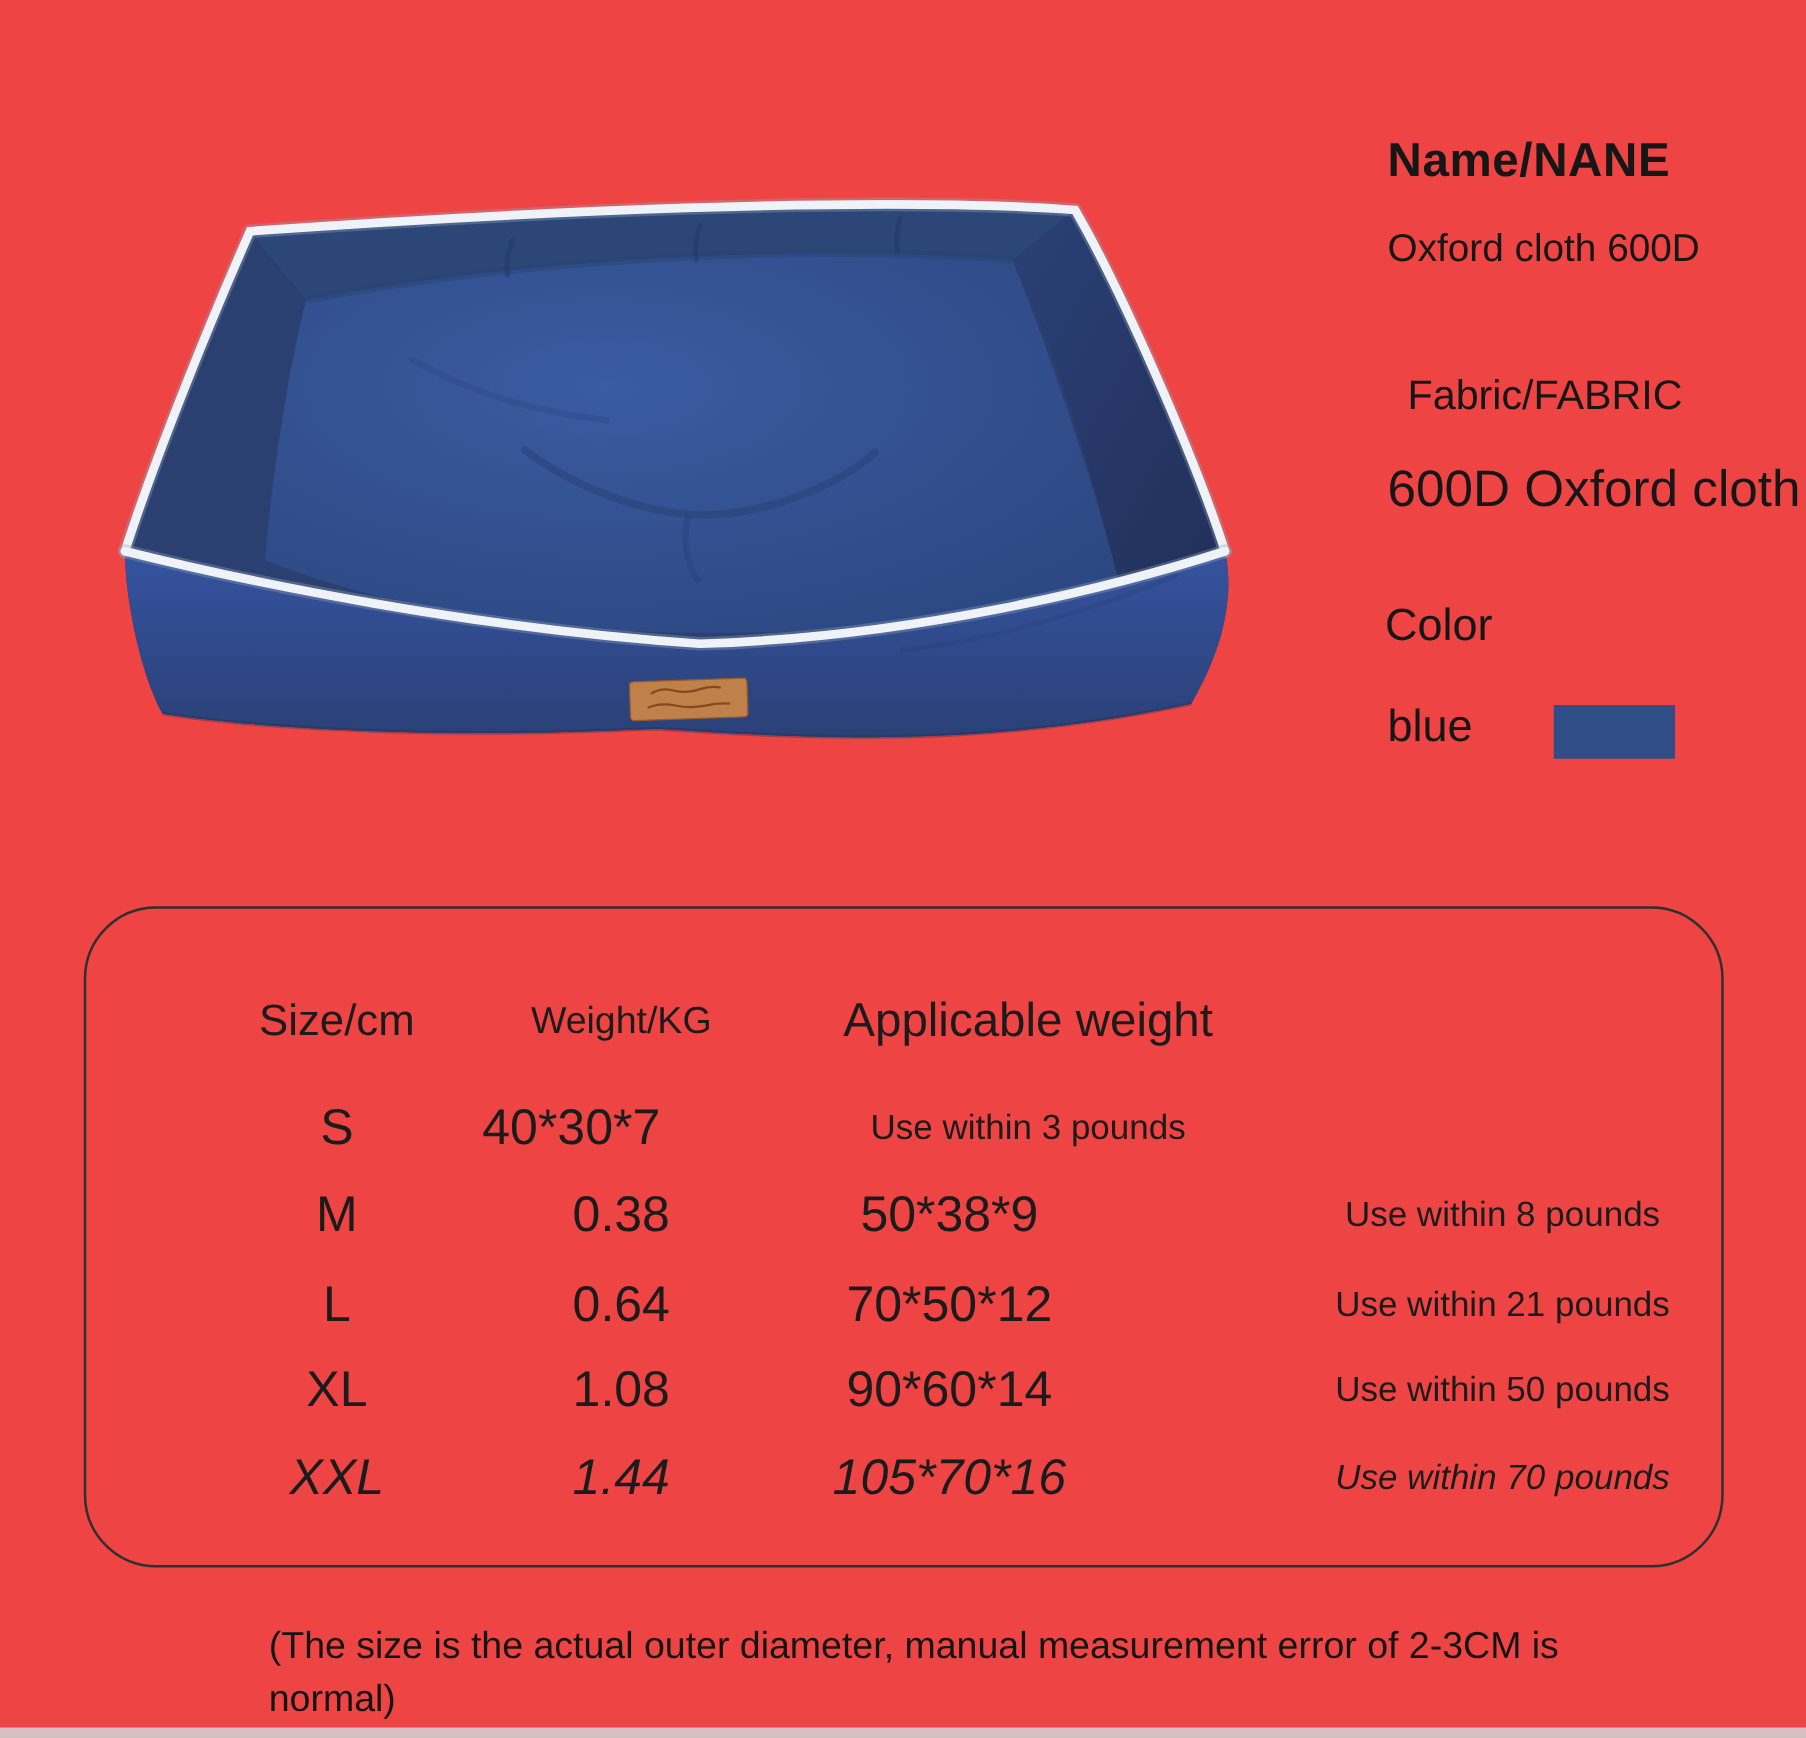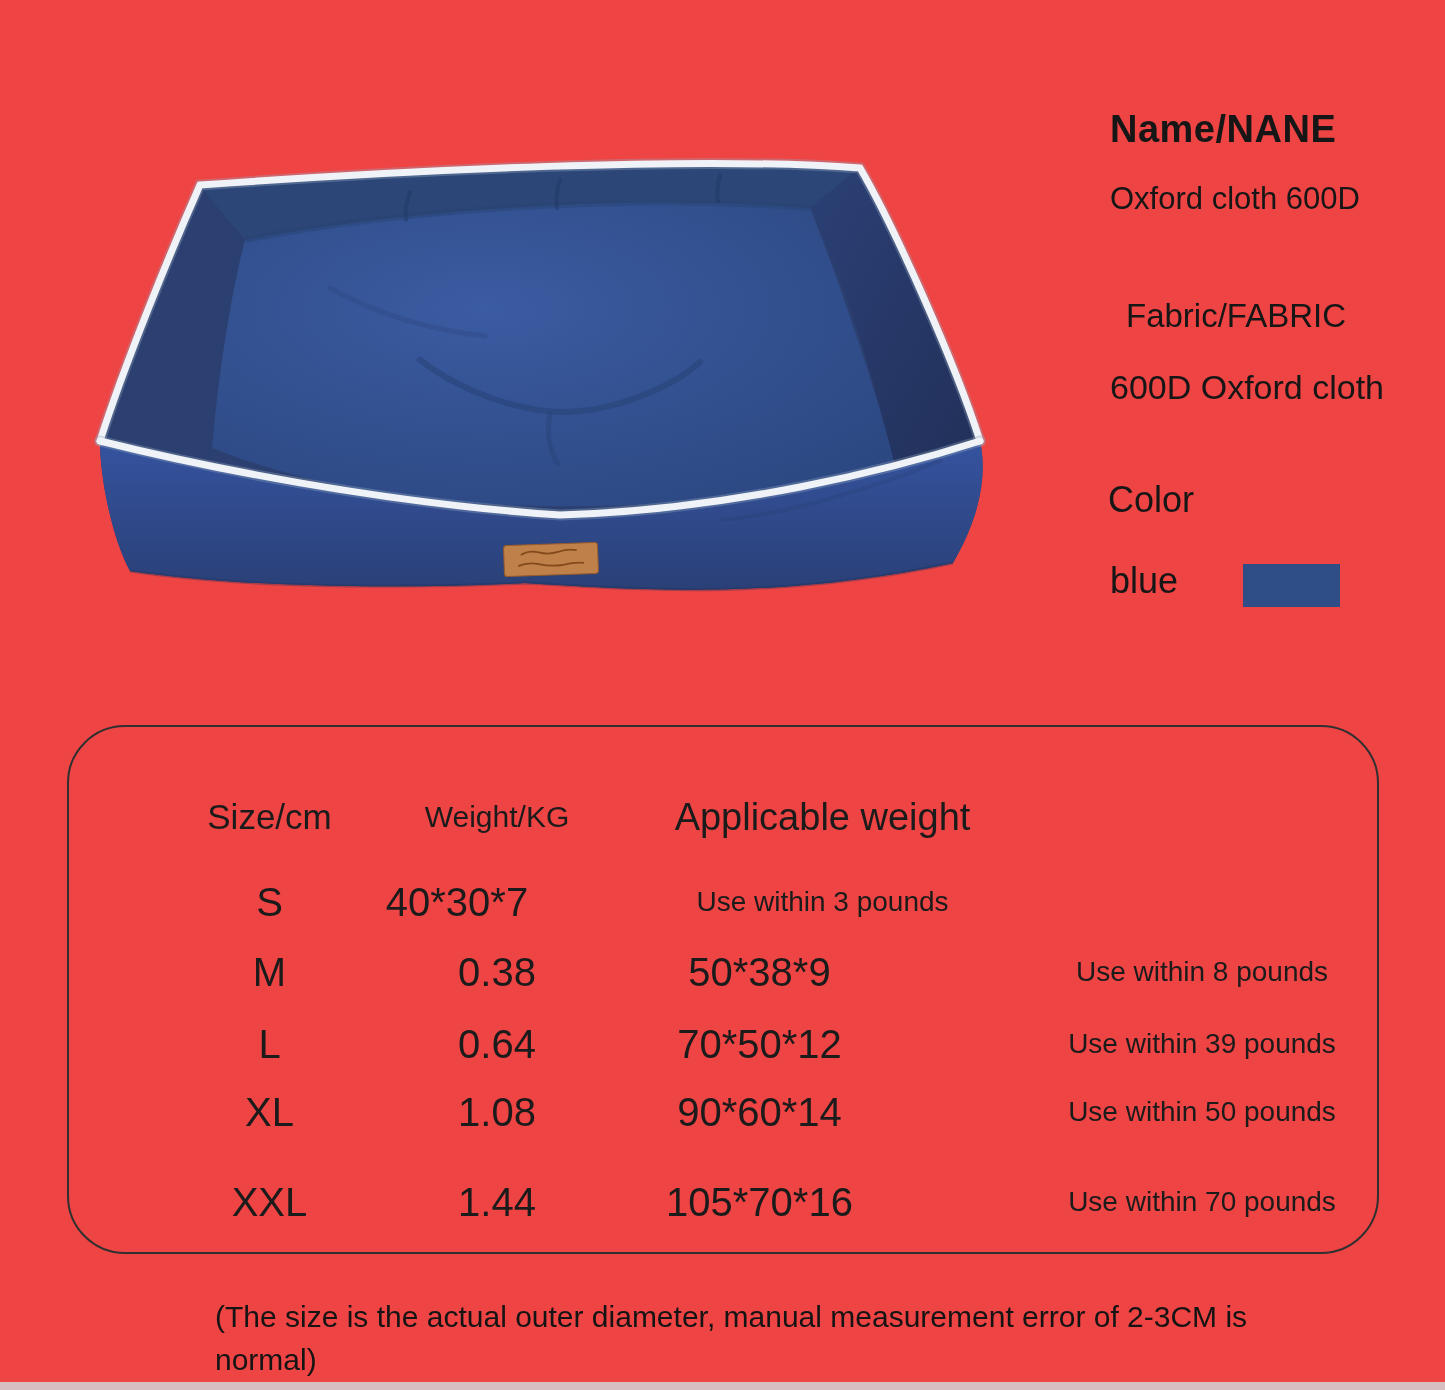--- a/index.html
+++ b/index.html
@@ -10,42 +10,42 @@
     font-family:"Liberation Sans", sans-serif; color:#1b1b1b;
   }
   
   .bed-svg { position:absolute; left:80px; top:148px; width:935px; height:500px; }
 
   
   .spec { position:absolute; white-space:nowrap; color:#161616; }
   .spec-name-label   { left:1110px; top:108px; font-size:38px; font-weight:700; letter-spacing:0.5px; }
   .spec-name-value   { left:1110px; top:181px; font-size:31px; font-weight:400; }
   .spec-fabric-label { left:1126px; top:297px; font-size:33px; font-weight:400; }
-  .spec-fabric-value { left:1110px; top:368px; font-size:34px; font-weight:400; }
+  .spec-fabric-value { left:1110px; top:368px; font-size:41px; font-weight:400; }
   .spec-color-label  { left:1108px; top:479px; font-size:36px; font-weight:400; }
   .spec-color-value  { left:1110px; top:560px; font-size:36px; font-weight:400; }
   .swatch { position:absolute; left:1243px; top:564px; width:97px; height:43px; background:#2f4e87; }
 
   
   .card {
     position:absolute; left:67px; top:725px; width:1312px; height:529px;
     border:2px solid #303030; border-radius:58px; background:transparent;
   }
   .trow { position:absolute; left:0; width:100%; display:grid;
           grid-template-columns:303px 250px 355px 404px; }
   .trow .c { display:flex; align-items:center; justify-content:center; white-space:nowrap; }
   .trow .c1 { padding-left:98px; }
   .trow .c3 { padding-right:80px; }
   .trow .c4 { padding-left:46px;text-align:right; }
   .row-head { top:58px;  height:64px; }
   .row-1 { top:140px; height:70px; }
   .row-2 { top:210px; height:70px; }
   .row-3 { top:282px; height:70px; }
   .row-4 { top:350px; height:70px; }
-  .row-5 { top:440px; height:70px; }
+  .row-5 { top:420px; height:70px;font-style:italic; }
   .h1 { font-size:35px; } .h2 { font-size:30px; } .h3 { font-size:34px; } .h4 { font-size:38px; }
   .v1 { font-size:40px; } .v2 { font-size:40px; } .v3 { font-size:40px; } .v4 { font-size:28px; }
 
   
   .footnote {
     position:absolute; left:215px; top:1296px; width:1120px;
     font-size:30px; line-height:1.42; color:#141414;
   }
   .bottom-strip { position:absolute; left:0; top:1382px; width:1445px; height:8px;
                   background:#d2d3d6; opacity:.85; }
@@ -126,21 +126,21 @@
     <div class="trow row-2">
       <div class="c c1 v1">M</div>
       <div class="c c2 v2">0.38</div>
       <div class="c c3 v3">50*38*9</div>
       <div class="c c4 v4">Use within 8 pounds</div>
     </div>
     <div class="trow row-3">
       <div class="c c1 v1">L</div>
       <div class="c c2 v2">0.64</div>
       <div class="c c3 v3">70*50*12</div>
-      <div class="c c4 v4">Use within 39 pounds</div>
+      <div class="c c4 v4">Use within 21 pounds</div>
     </div>
     <div class="trow row-4">
       <div class="c c1 v1">XL</div>
       <div class="c c2 v2">1.08</div>
       <div class="c c3 v3">90*60*14</div>
       <div class="c c4 v4">Use within 50 pounds</div>
     </div>
     <div class="trow row-5">
       <div class="c c1 v1">XXL</div>
       <div class="c c2 v2">1.44</div>

